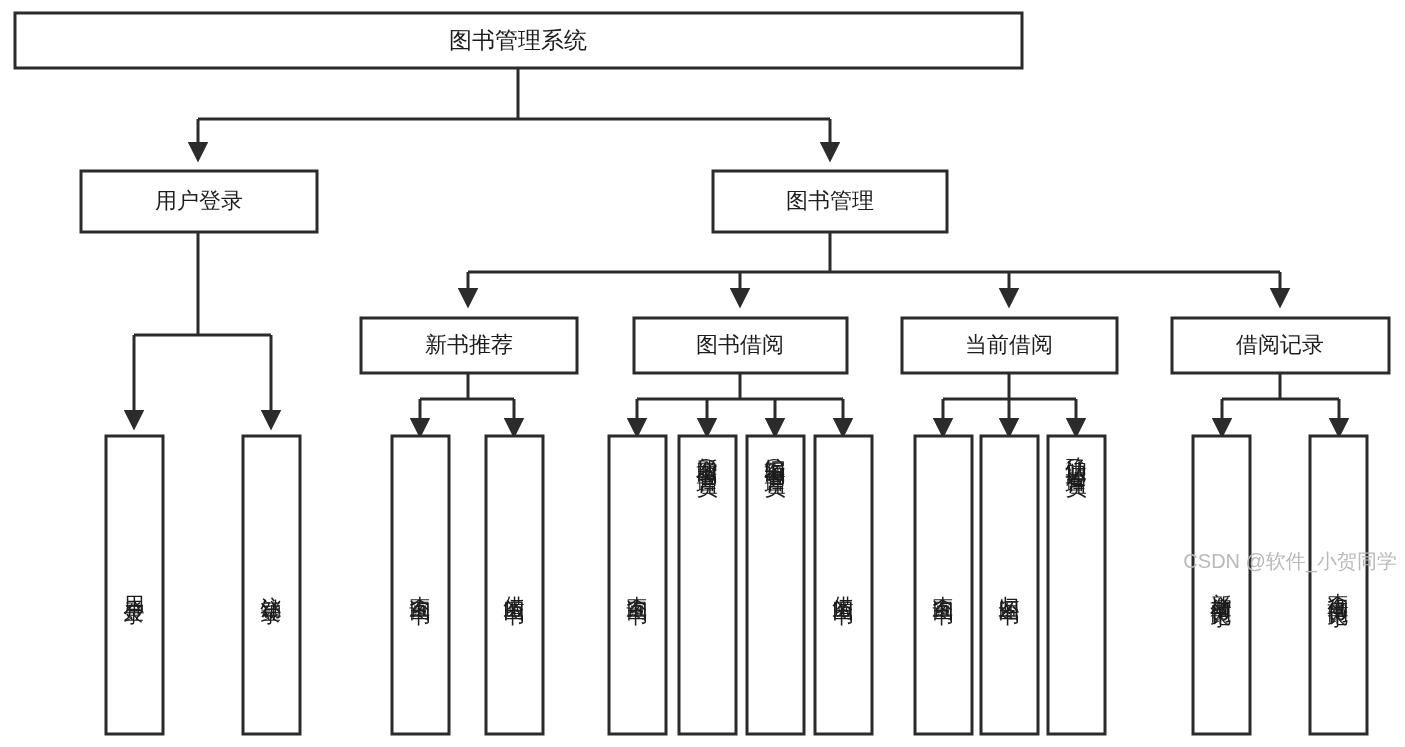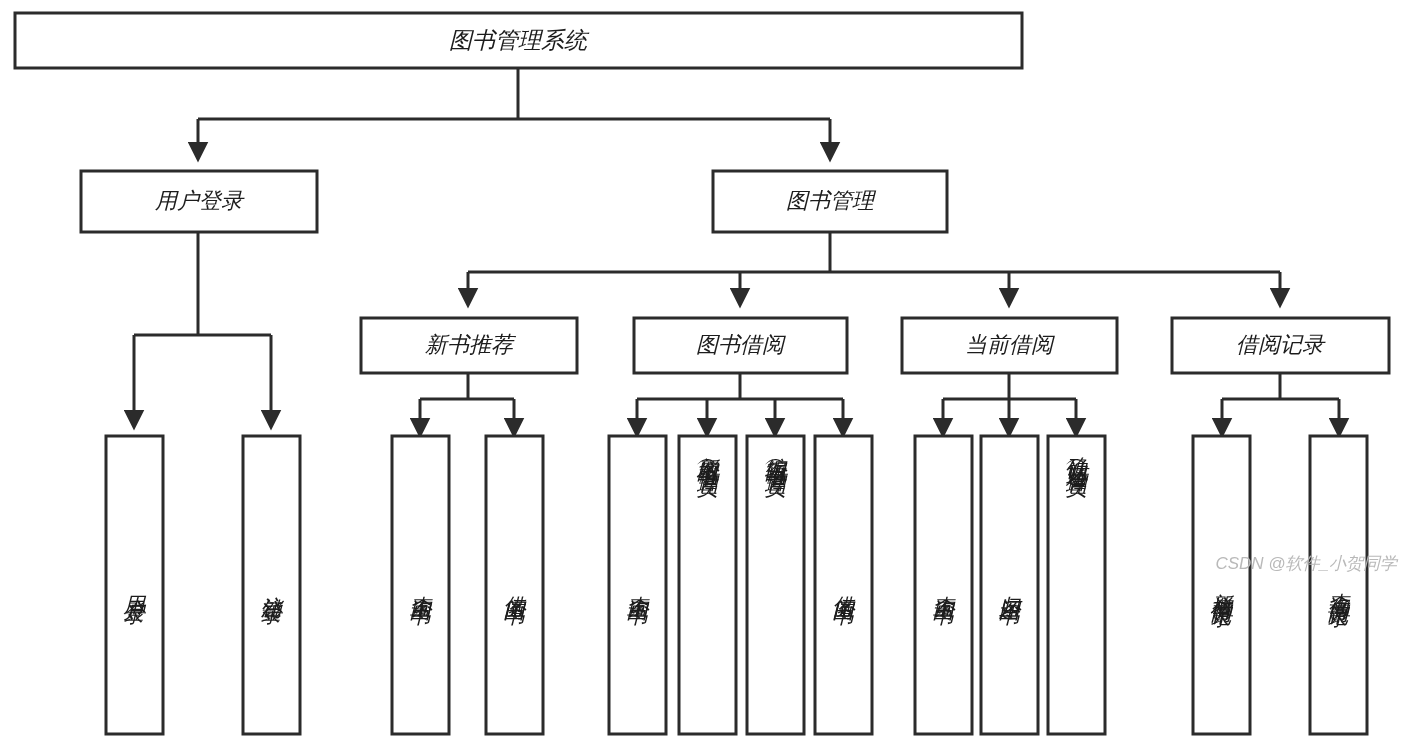--- a/index.html
+++ b/index.html
@@ -11,21 +11,20 @@
     width: 1405px;
     height: 747px;
     font-family: "Liberation Sans", "DejaVu Sans", sans-serif;
     overflow: hidden;
   }
   #diagram-root {
     position: relative;
     width: 1405px;
     height: 581px;
     background: #ffffff;
-    font-style: italic;
   }
   svg.diagram-svg {
     position: absolute;
     left: 0;
     top: 0;
     width: 1405px;
     height: 747px;
     display: block;
   }
   .node-box {
@@ -73,21 +72,21 @@
     line-height: 1.0;
     letter-spacing: 3px;
     color: #1c1c1c;
     white-space: nowrap;
   }
   .watermark {
     position: absolute;
     right: 8px;
     bottom: 6px;
     font-family: "Liberation Sans", "DejaVu Sans", sans-serif;
-    font-size: 17px;
+    font-size: 20px;
     color: #b9b9b9;
     white-space: nowrap;
     user-select: none;
   }
 </style>
 </head>
 <body>
 
 <div id="diagram-root">
 

